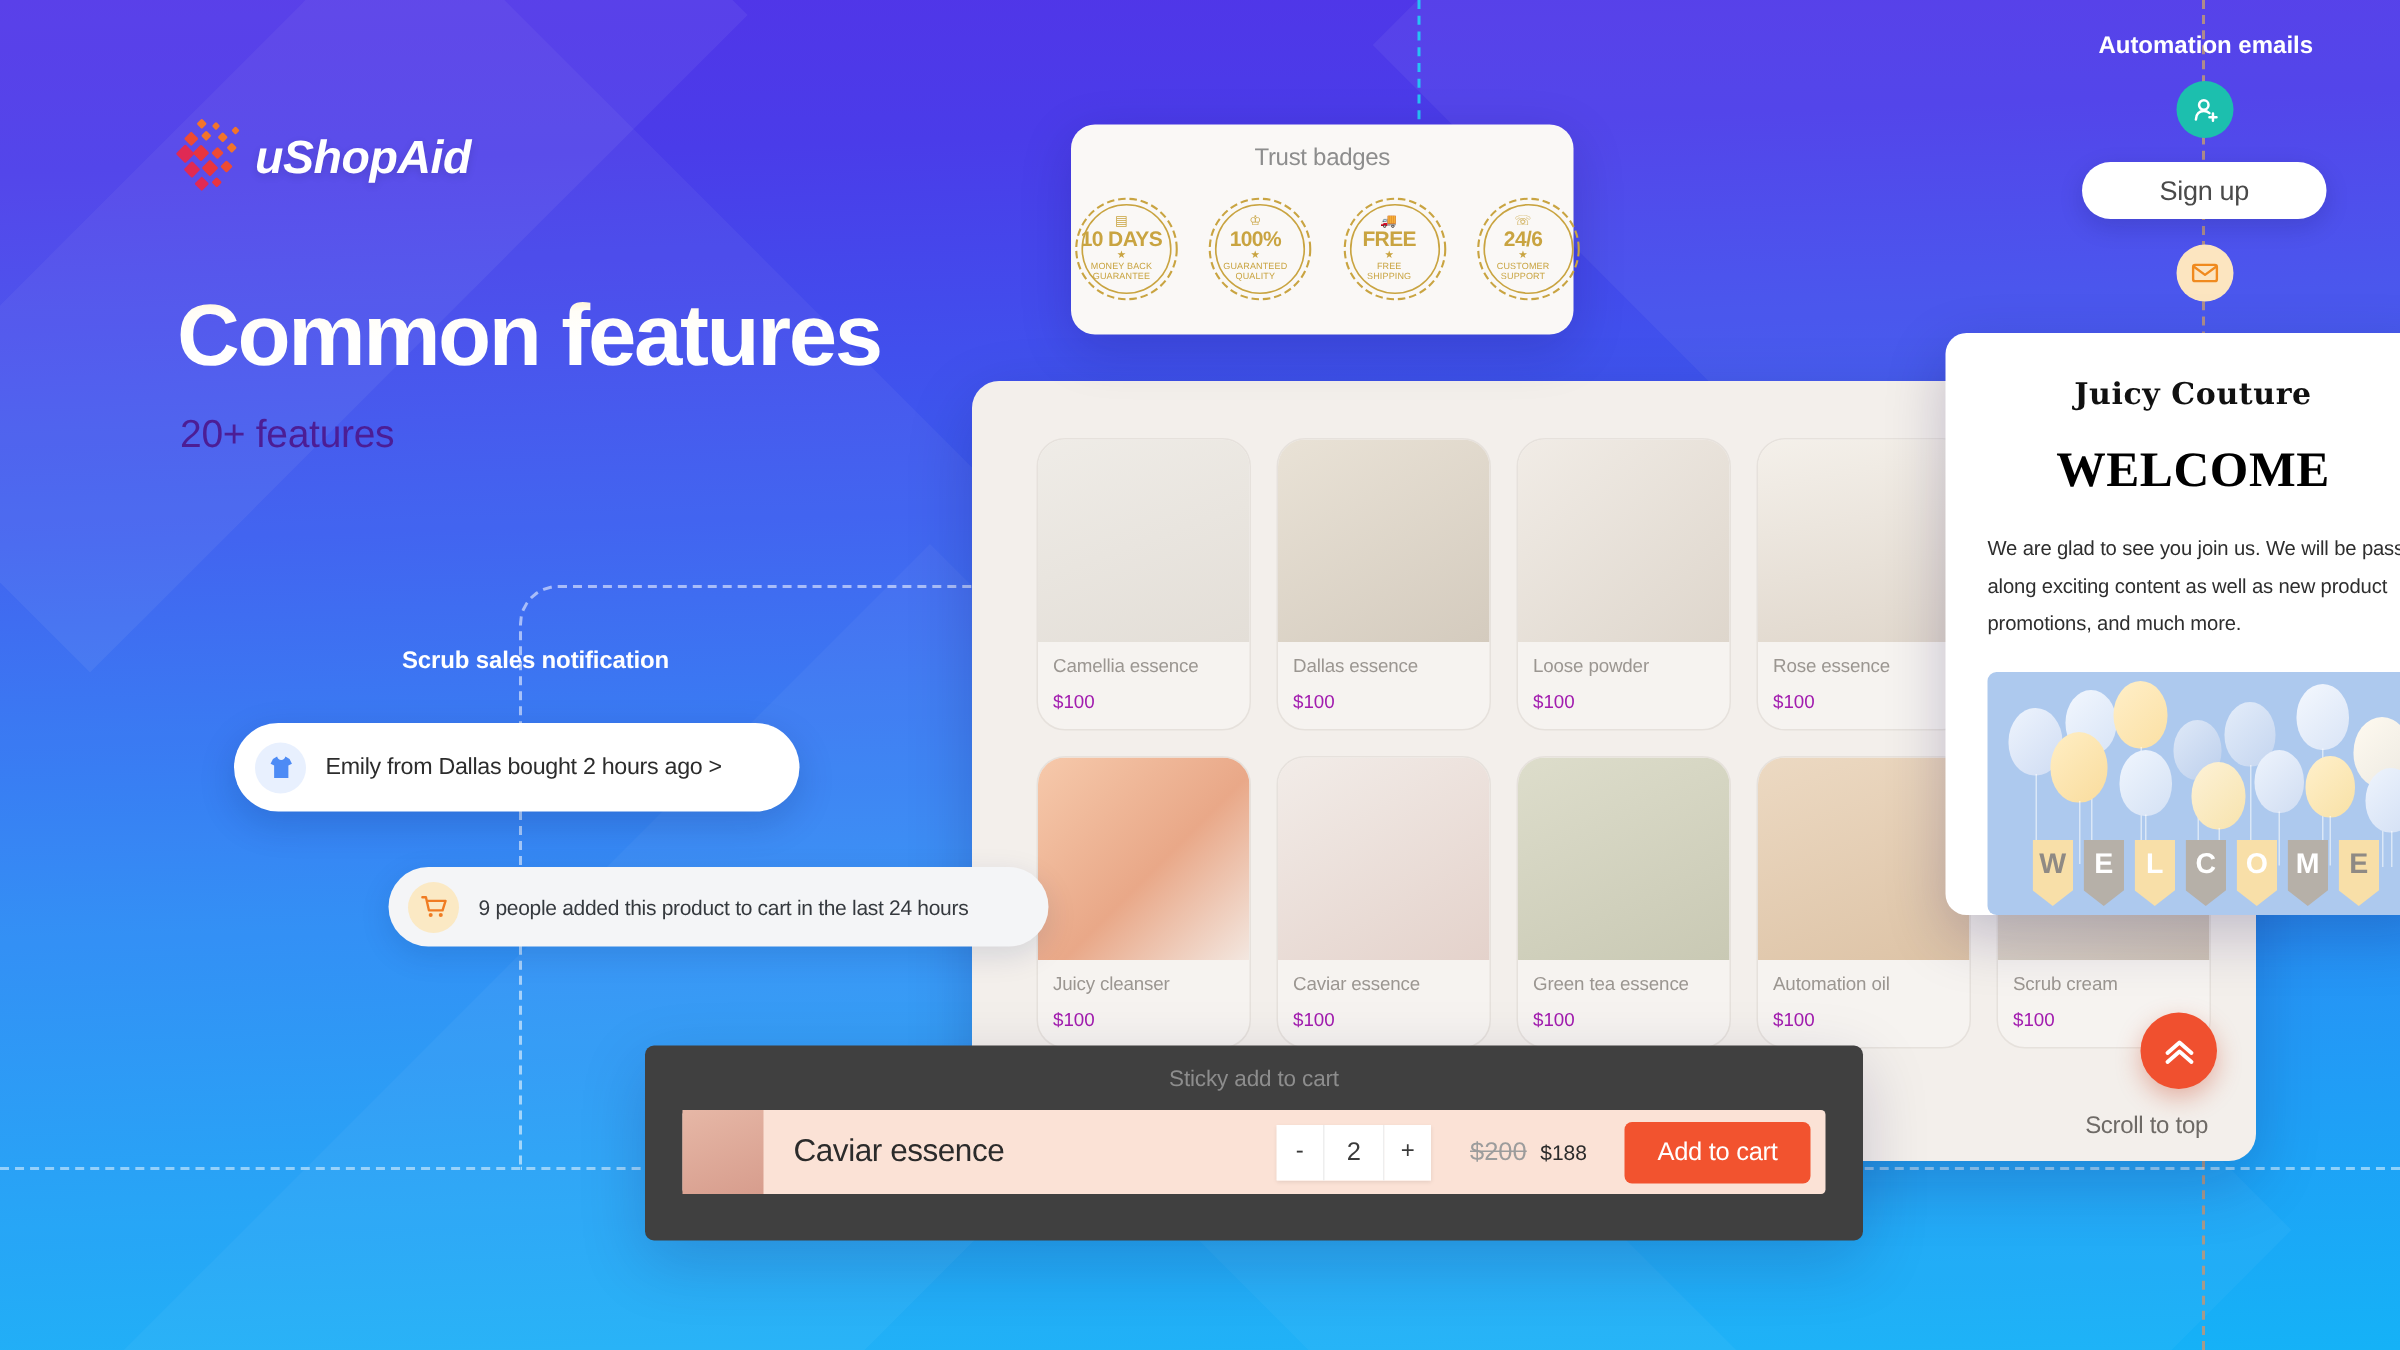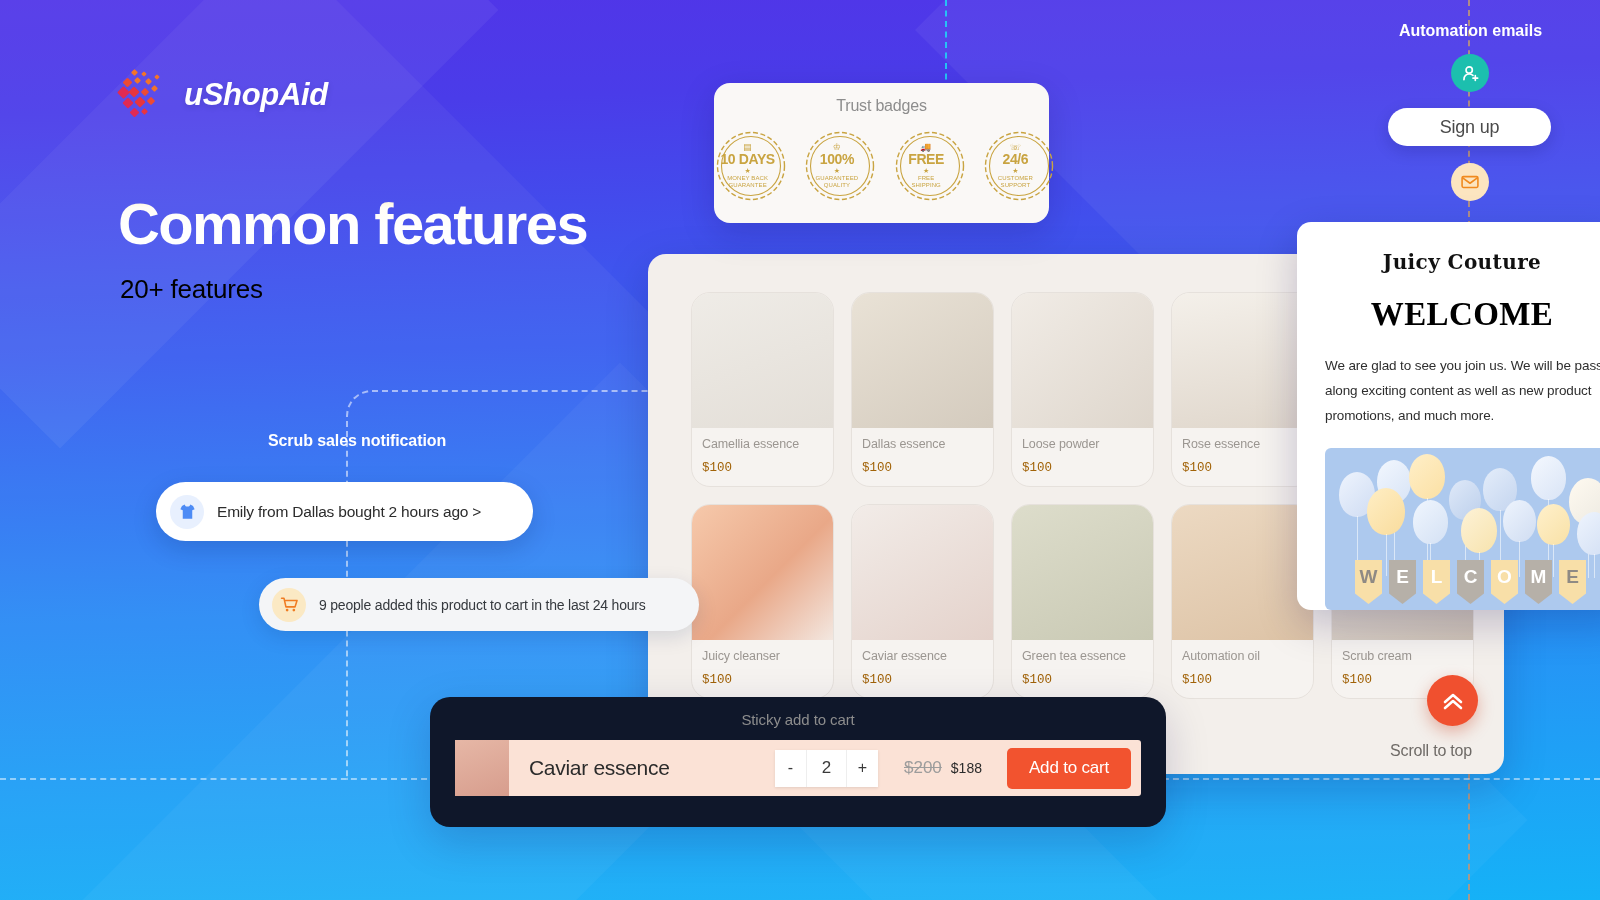--- a/index.html
+++ b/index.html
@@ -44,39 +44,39 @@
     border-top: 2px dashed rgba(255,255,255,0.55);
     border-top-left-radius: 26px;
     border-right: 0; border-bottom: 0;
   }
   .g-h-bottom {
     left: 0; top: 778px; width: 1600px; height: 0;
     border-top: 2px dashed rgba(255,255,255,0.5);
   }
 
   
-  #logo { position: absolute; left: 118px; top: 68px; display: flex; align-items: center; gap: 14px; z-index: 9; }
+  #logo { position: absolute; left: 118px; top: 78px; display: flex; align-items: center; z-index: 9; }
   .logo-mark { position: relative; width: 52px; height: 54px; }
   .logo-mark i { position: absolute; display: block; transform: rotate(45deg); border-radius: 1px; }
   .logo-text {
     color: #fff; font-size: 31px; font-weight: bold; font-style: italic;
     letter-spacing: -0.3px; text-shadow: 0 2px 6px rgba(0,0,0,0.12);
   }
 
   
   #hero-title {
     position: absolute; left: 118px; top: 190px;
     font-size: 58px; font-weight: bold; letter-spacing: -1.6px;
     background: linear-gradient(180deg, #ffe9a8 0%, #fffdf7 26%, #ffffff 60%);
     -webkit-background-clip: text; background-clip: text; color: transparent;
     z-index: 9;
   }
   #hero-sub {
     position: absolute; left: 120px; top: 274px;
-    font-size: 26px; color: #000000; font-weight: 400; letter-spacing: -0.2px; z-index: 9;
+    font-size: 26px; color: #4c1d95; font-weight: 400; letter-spacing: -0.2px; z-index: 9;
   }
 
   
   #trust-card {
     position: absolute; left: 714px; top: 83px; width: 335px; height: 140px;
     background: #faf8f6; border-radius: 16px;
     box-shadow: 0 10px 34px rgba(20,10,80,0.18);
     z-index: 12;
   }
   #trust-title {
@@ -101,21 +101,21 @@
     box-shadow: 0 14px 44px rgba(20,10,80,0.20);
     z-index: 10; overflow: hidden;
   }
   .p-grid { display: grid; grid-template-columns: repeat(5, 143px); gap: 17px; padding: 38px 0 0 43px; }
   .p-card {
     width: 143px; background: #f6f3f0; border: 1px solid #e6e1dc; border-radius: 19px; overflow: hidden;
   }
   .p-img { height: 135px; background-size: cover; background-position: center; }
   .p-meta { padding: 9px 10px 11px 10px; }
   .p-name { font-size: 12.5px; color: #9b9691; letter-spacing: -0.1px; }
-  .p-price { font-size: 12.5px; color: #a16207; margin-top: 10px; font-family: Liberation Mono, monospace; }
+  .p-price { font-size: 12.5px; color: #a21caf; margin-top: 10px; }
   #scroll-top-label {
     position: absolute; right: 32px; bottom: 14px; font-size: 16px; color: #6e6a66; letter-spacing: -0.2px;
   }
   #scroll-top-btn {
     position: absolute; left: 1427px; top: 675px; width: 51px; height: 51px; border-radius: 50%;
     background: #f0502f; display: flex; align-items: center; justify-content: center;
     box-shadow: 0 6px 16px rgba(200,60,30,0.35); z-index: 14; border: none; cursor: pointer;
   }
 
   
@@ -137,22 +137,22 @@
   .notif-txt { font-size: 15.5px; color: #2c2c2c; letter-spacing: -0.2px; }
   #notif-cart {
     position: absolute; left: 259px; top: 578px; width: 440px; height: 53px;
     background: #f4f5f7; border-radius: 27px; display: flex; align-items: center; gap: 13px;
     padding-left: 13px; box-shadow: 0 6px 20px rgba(10,30,90,0.13); z-index: 11;
   }
   #notif-cart .notif-txt { font-size: 14px; color: #35393e; }
 
   
   #sticky-card {
-    position: absolute; left: 430px; top: 697px; width: 736px; height: 130px;
-    background: #0f172a; border-radius: 20px; box-shadow: 0 14px 44px rgba(20,10,80,0.18); z-index: 20;
+    position: absolute; left: 430px; top: 697px; width: 812px; height: 130px;
+    background: #404040; border-radius: 6px; box-shadow: 0 14px 44px rgba(20,10,80,0.18); z-index: 20;
   }
   #sticky-title { text-align: center; font-size: 15px; color: #8d8d8d; padding-top: 14px; letter-spacing: -0.1px; }
   #sticky-row {
     margin: 12px 25px 0 25px; height: 56px; background: #fbe2d6; border-radius: 3px;
     display: flex; align-items: center; padding-right: 10px;
   }
   #sticky-thumb { width: 54px; height: 56px; background-size: cover; background-position: center; flex: 0 0 54px; }
   #sticky-name { font-size: 21px; color: #2b2b2b; margin-left: 20px; letter-spacing: -0.3px; }
   #qty { display: flex; margin-left: auto; box-shadow: 0 1px 3px rgba(0,0,0,0.10); }
   .qty-btn, .qty-val {

